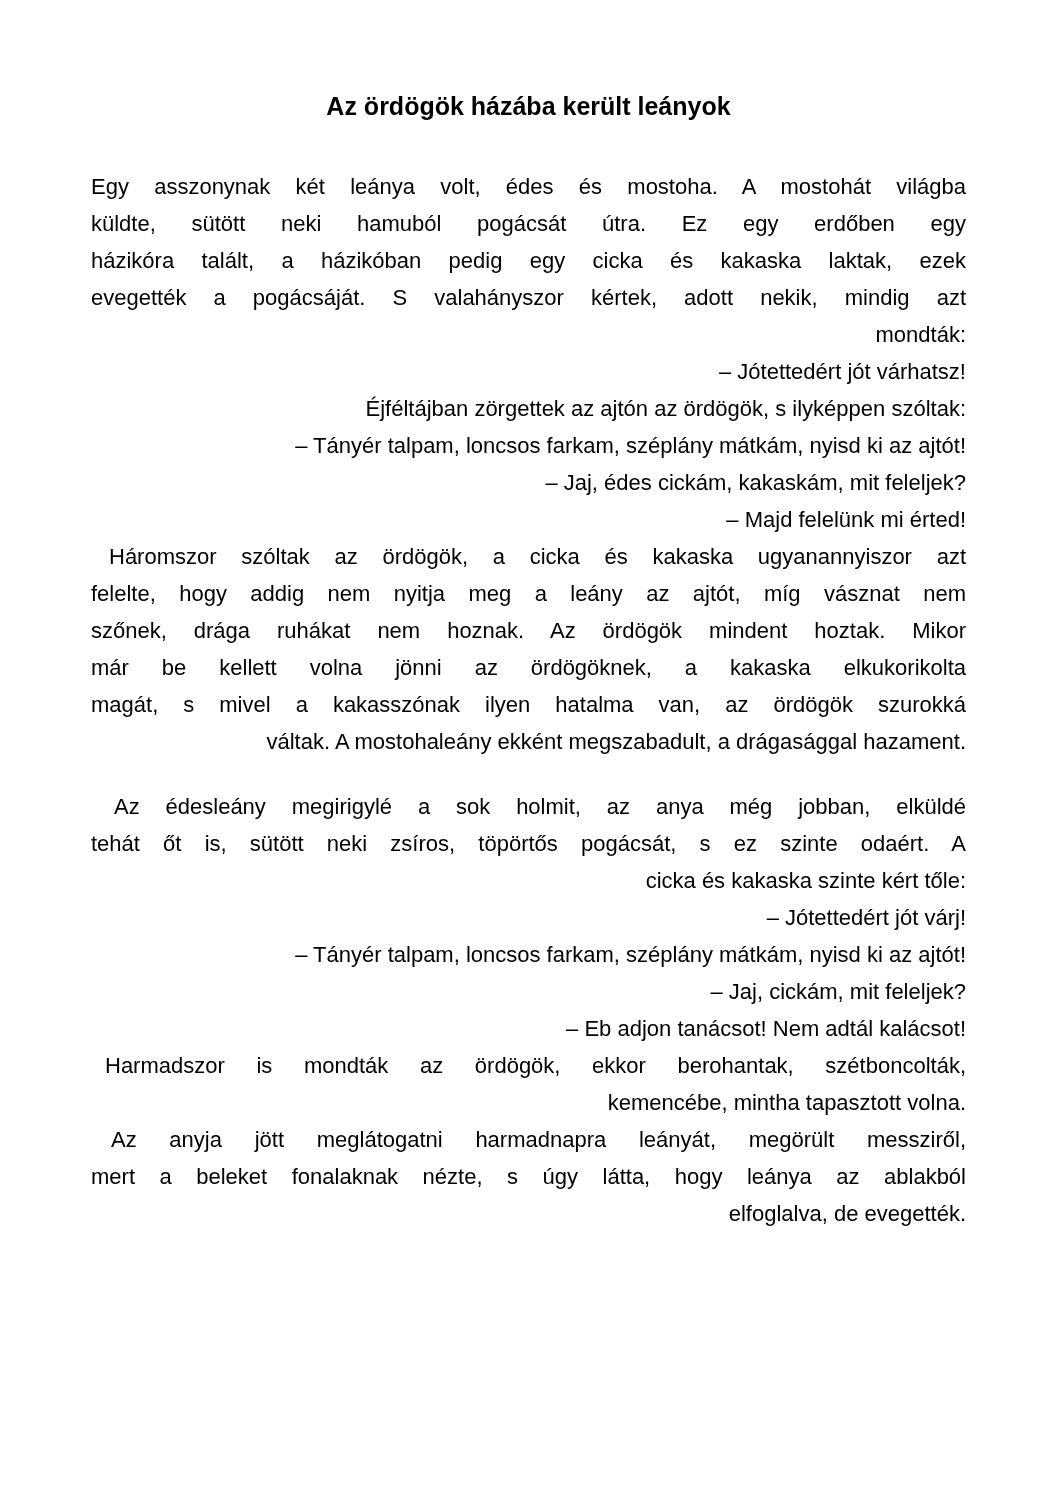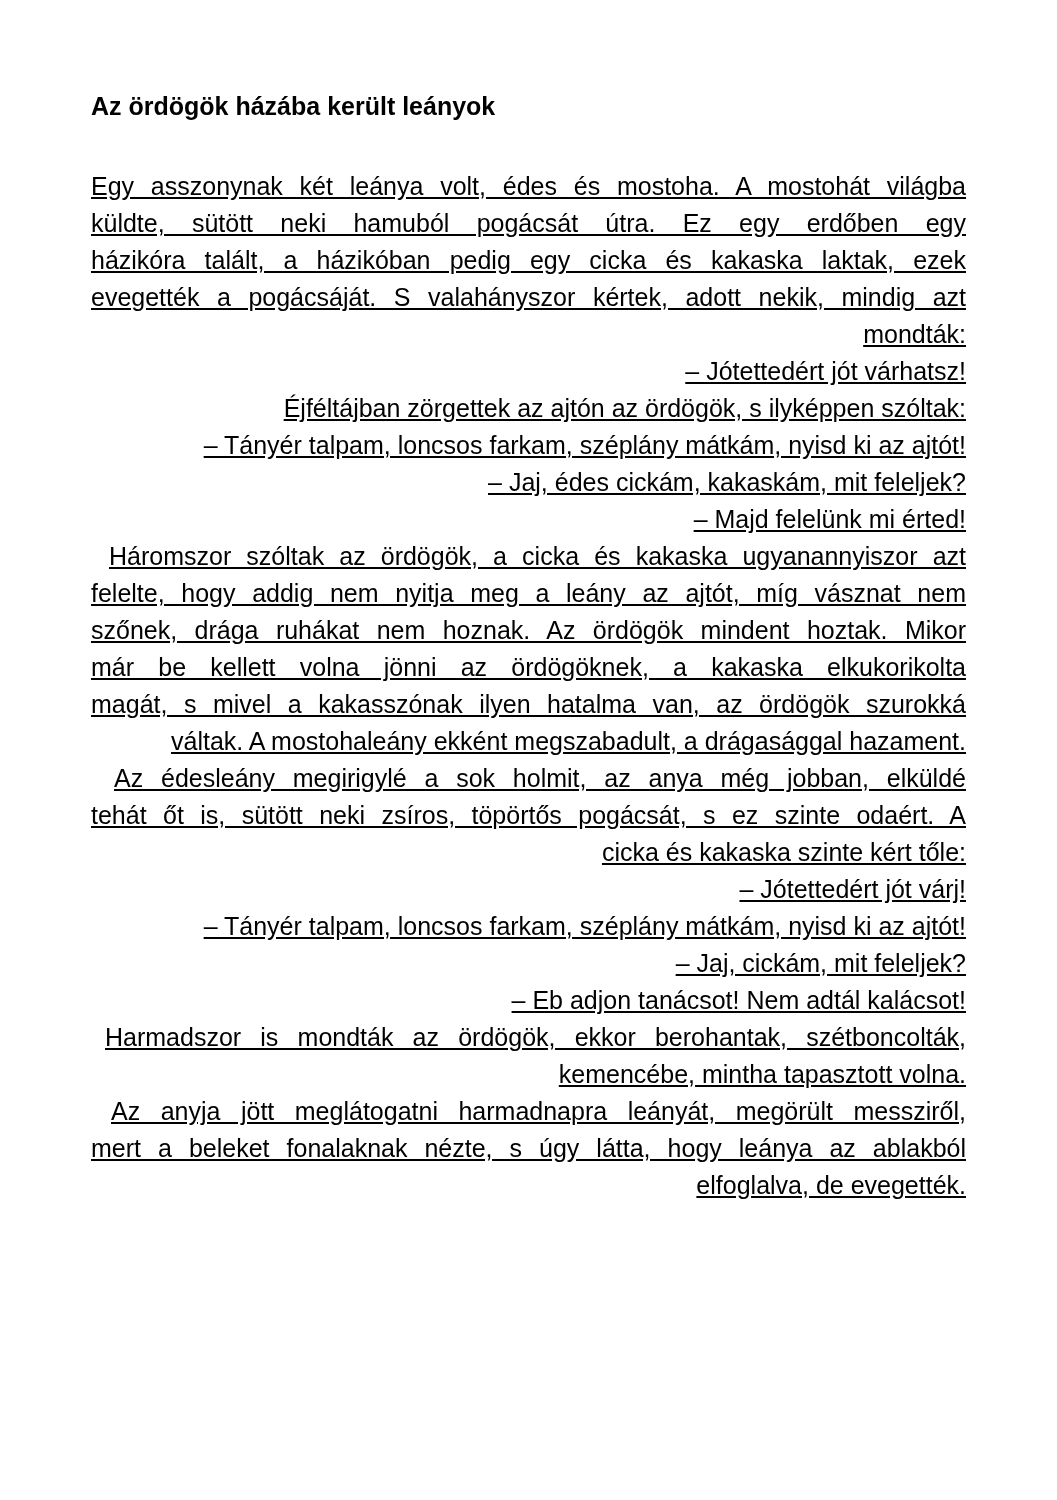--- a/index.html
+++ b/index.html
@@ -15,28 +15,28 @@
     background: #ffffff;
     box-sizing: border-box;
     padding: 88px 91px 0 91px;
     font-family: "Liberation Sans", "DejaVu Sans", sans-serif;
     color: #000000;
     overflow: hidden;
   }
   .doc-title {
     font-size: 25px;
     font-weight: 700;
+    text-align: center;
     line-height: 37px;
     margin: 0 0 43px 0;
     letter-spacing: 0;
   }
   .content {
-    font-size: 25px;
+    font-size: 22px;
     line-height: 37px;
-    text-decoration: underline;
   }
   .line {
     height: 37px;
     line-height: 37px;
     white-space: nowrap;
     text-align: right;
   }
   .line.just {
     white-space: normal;
     text-align: justify;
@@ -59,21 +59,21 @@
       <div class="line" style="text-indent: 18px;">Éjféltájban zörgettek az ajtón az ördögök, s ilyképpen szóltak:</div>
       <div class="line">– Tányér talpam, loncsos farkam, széplány mátkám, nyisd ki az ajtót!</div>
       <div class="line">– Jaj, édes cickám, kakaskám, mit feleljek?</div>
       <div class="line">– Majd felelünk mi érted!</div>
       <div class="line just" style="text-indent: 18px;">Háromszor szóltak az ördögök, a cicka és kakaska ugyanannyiszor azt</div>
       <div class="line just">felelte, hogy addig nem nyitja meg a leány az ajtót, míg vásznat nem</div>
       <div class="line just">szőnek, drága ruhákat nem hoznak. Az ördögök mindent hoztak. Mikor</div>
       <div class="line just">már be kellett volna jönni az ördögöknek, a kakaska elkukorikolta</div>
       <div class="line just">magát, s mivel a kakasszónak ilyen hatalma van, az ördögök szurokká</div>
       <div class="line">váltak. A mostohaleány ekként megszabadult, a drágasággal hazament.</div>
-      <div class="line just" style="text-indent: 23px;">Az édesleány megirigylé a sok holmit, az anya még jobban, elküldé</div>
+      <div class="line just" style="text-indent: 23px; margin-top: 28px;">Az édesleány megirigylé a sok holmit, az anya még jobban, elküldé</div>
       <div class="line just">tehát őt is, sütött neki zsíros, töpörtős pogácsát, s ez szinte odaért. A</div>
       <div class="line">cicka és kakaska szinte kért tőle:</div>
       <div class="line">– Jótettedért jót várj!</div>
       <div class="line">– Tányér talpam, loncsos farkam, széplány mátkám, nyisd ki az ajtót!</div>
       <div class="line">– Jaj, cickám, mit feleljek?</div>
       <div class="line">– Eb adjon tanácsot! Nem adtál kalácsot!</div>
       <div class="line just" style="text-indent: 14px;">Harmadszor is mondták az ördögök, ekkor berohantak, szétboncolták,</div>
       <div class="line">kemencébe, mintha tapasztott volna.</div>
       <div class="line just" style="text-indent: 20px;">Az anyja jött meglátogatni harmadnapra leányát, megörült messziről,</div>
       <div class="line just">mert a beleket fonalaknak nézte, s úgy látta, hogy leánya az ablakból</div>

